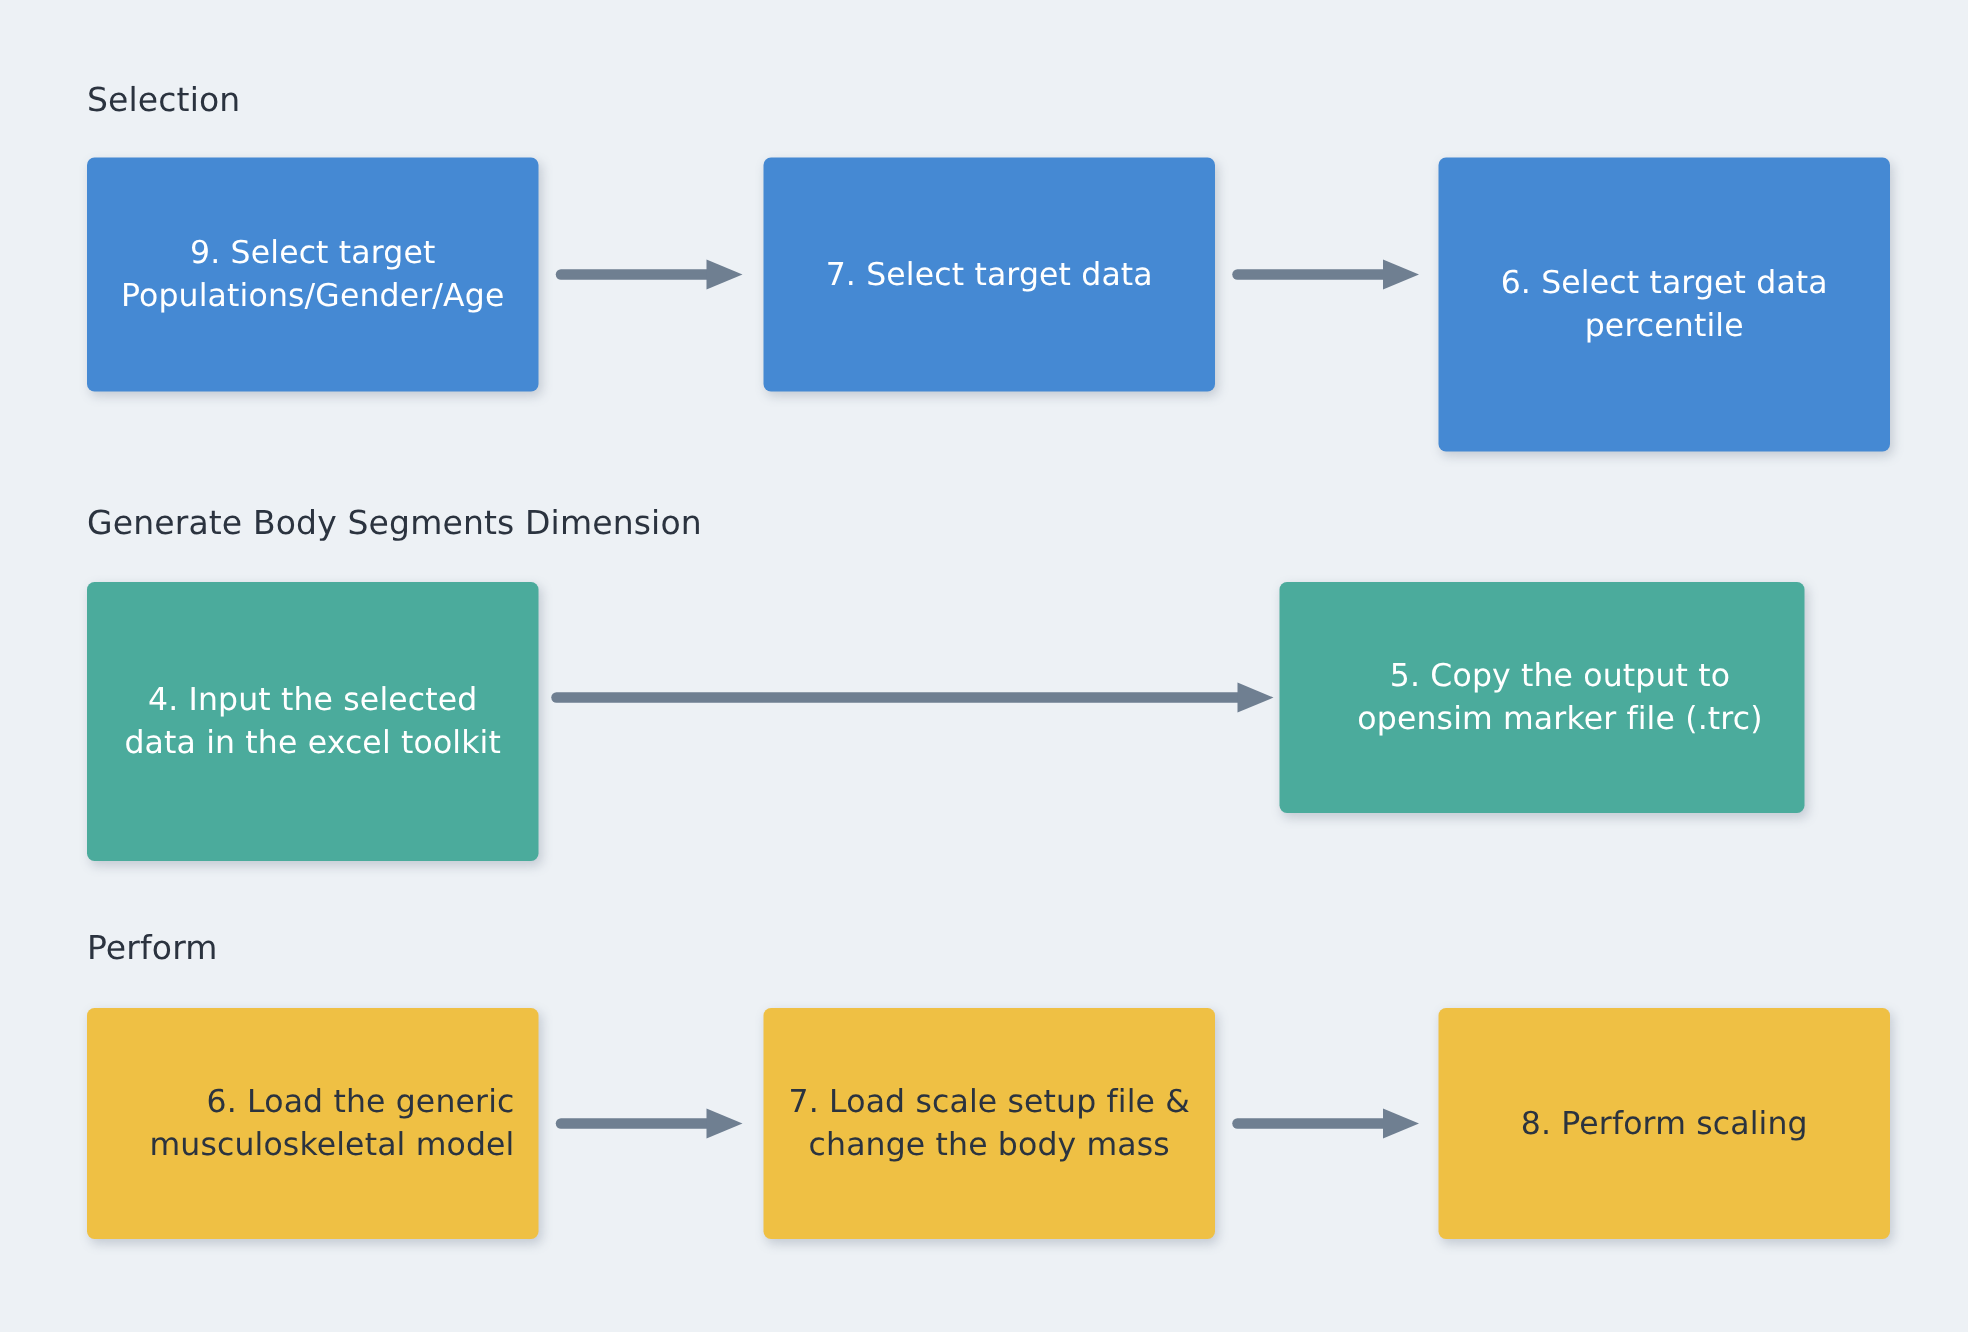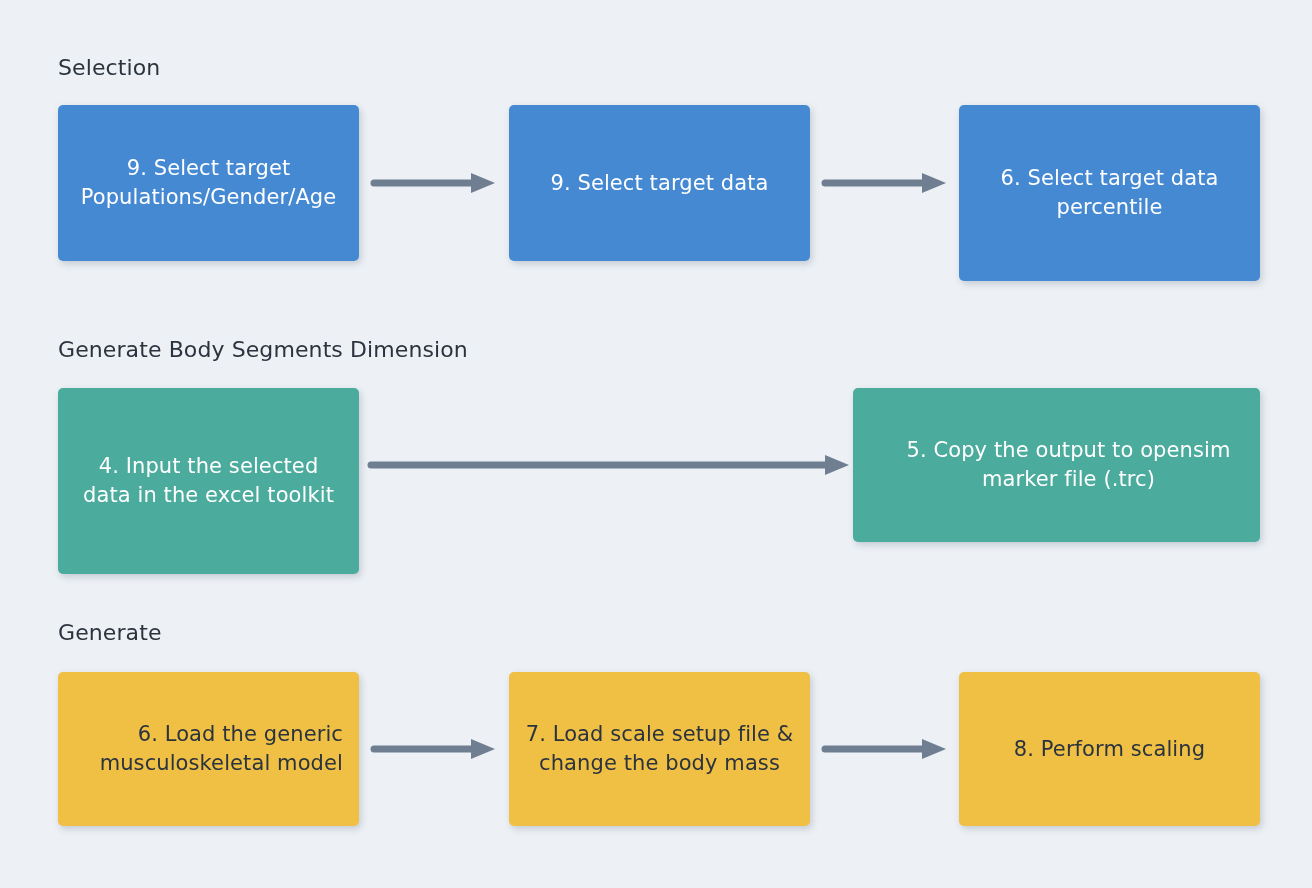--- a/index.html
+++ b/index.html
@@ -81,58 +81,58 @@
     </div>
 
     <div class="arrow" style="left:371px; top:170px; width:128px; height:26px;">
       <svg width="128" height="26" viewBox="0 0 128 26" aria-hidden="true">
         <line x1="3" y1="13" x2="104" y2="13" stroke="#6f7f91" stroke-width="7" stroke-linecap="round"></line>
         <path d="M100 3 L124 13 L100 23 Z" fill="#6f7f91"></path>
       </svg>
     </div>
 
     <div class="node blue" style="left:509px; top:105px; width:301px; height:156px;">
-      <span class="node-label">9. Select target data</span>
+      <span class="node-label">7. Select target data</span>
     </div>
 
     <div class="arrow" style="left:822px; top:170px; width:128px; height:26px;">
       <svg width="128" height="26" viewBox="0 0 128 26" aria-hidden="true">
         <line x1="3" y1="13" x2="104" y2="13" stroke="#6f7f91" stroke-width="7" stroke-linecap="round"></line>
         <path d="M100 3 L124 13 L100 23 Z" fill="#6f7f91"></path>
       </svg>
     </div>
 
-    <div class="node blue" style="left:959px; top:105px; width:301px; height:176px;">
+    <div class="node blue" style="left:959px; top:105px; width:301px; height:196px;">
       <span class="node-label">6. Select target data percentile</span>
     </div>
   </div>
 
   <div class="section" style="top:0;">
 
     <div class="section-title" style="top:337px;">Generate Body Segments Dimension</div>
 
     <div class="node green" style="left:58px; top:388px; width:301px; height:186px;">
       <span class="node-label">4. Input the selected data in the excel toolkit</span>
     </div>
 
     <div class="arrow" style="left:368px; top:452px; width:484px; height:26px;">
       <svg width="484" height="26" viewBox="0 0 484 26" aria-hidden="true">
         <line x1="3" y1="13" x2="461" y2="13" stroke="#6f7f91" stroke-width="7" stroke-linecap="round"></line>
         <path d="M457 3 L481 13 L457 23 Z" fill="#6f7f91"></path>
       </svg>
     </div>
 
-    <div class="node green" style="left:853px; top:388px; width:407px; height:154px;padding-left:40px;">
+    <div class="node green" style="left:853px; top:388px; width:350px; height:154px;padding-left:40px;">
       <span class="node-label">5. Copy the output to opensim marker file (.trc)</span>
     </div>
   </div>
 
   <div class="section" style="top:0;">
 
-    <div class="section-title" style="top:620px;">Generate</div>
+    <div class="section-title" style="top:620px;">Perform</div>
 
     <div class="node yellow" style="left:58px; top:672px; width:301px; height:154px;text-align:right;">
       <span class="node-label">6. Load the generic musculoskeletal model</span>
     </div>
 
     <div class="arrow" style="left:371px; top:736px; width:128px; height:26px;">
       <svg width="128" height="26" viewBox="0 0 128 26" aria-hidden="true">
         <line x1="3" y1="13" x2="104" y2="13" stroke="#6f7f91" stroke-width="7" stroke-linecap="round"></line>
         <path d="M100 3 L124 13 L100 23 Z" fill="#6f7f91"></path>
       </svg>

